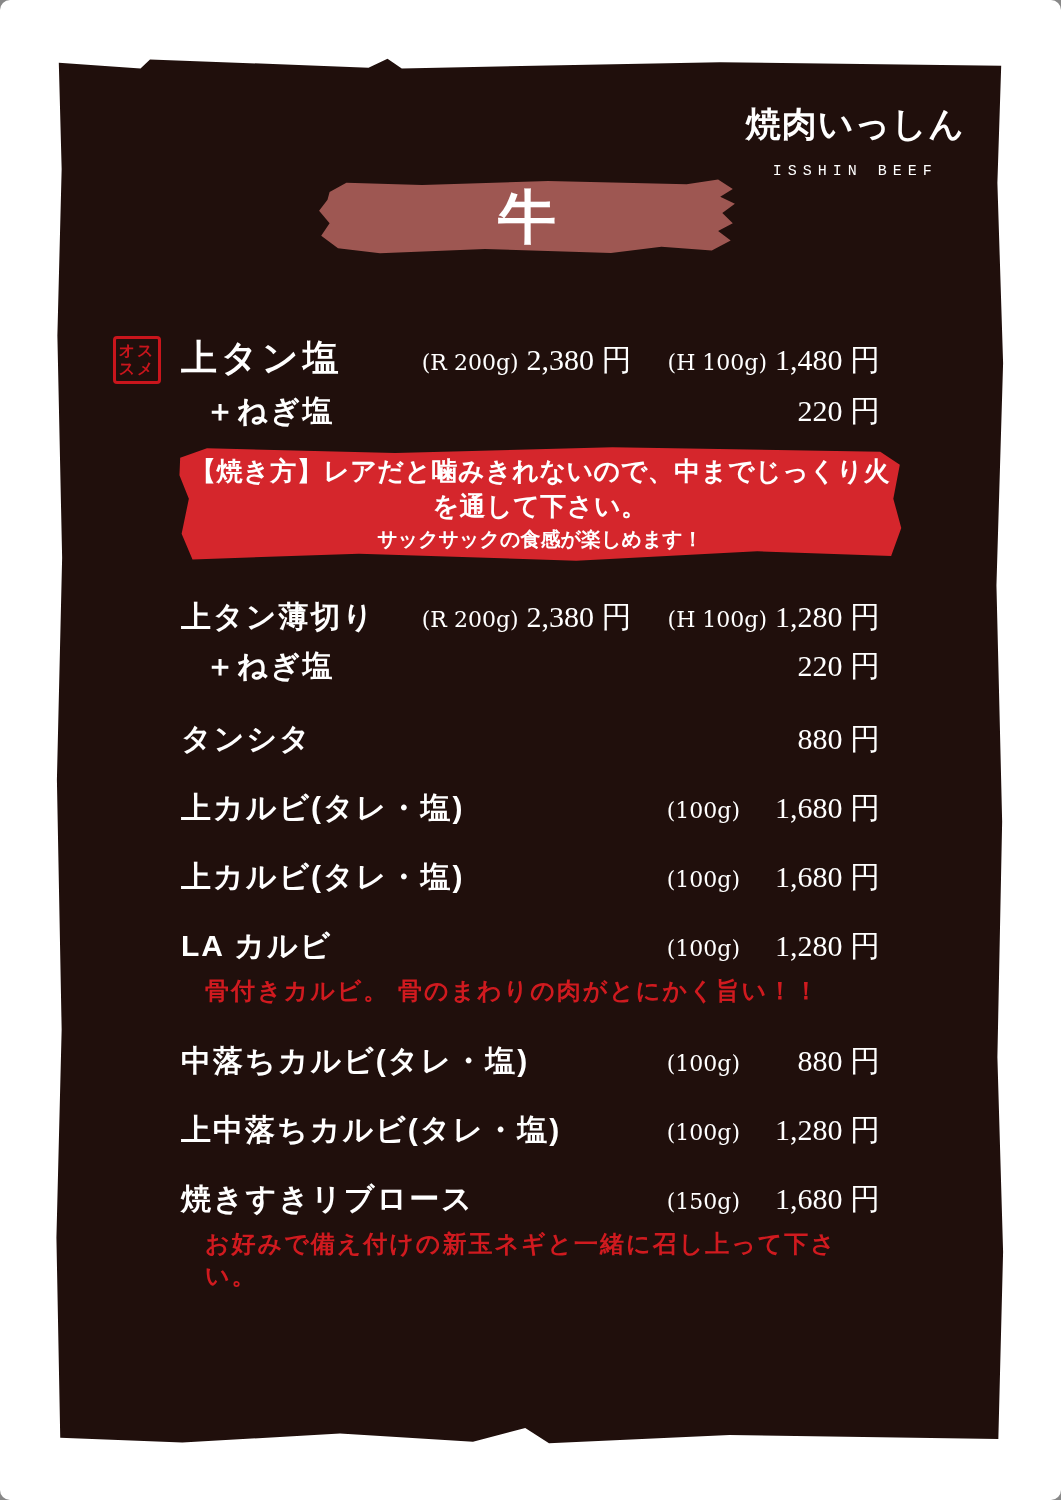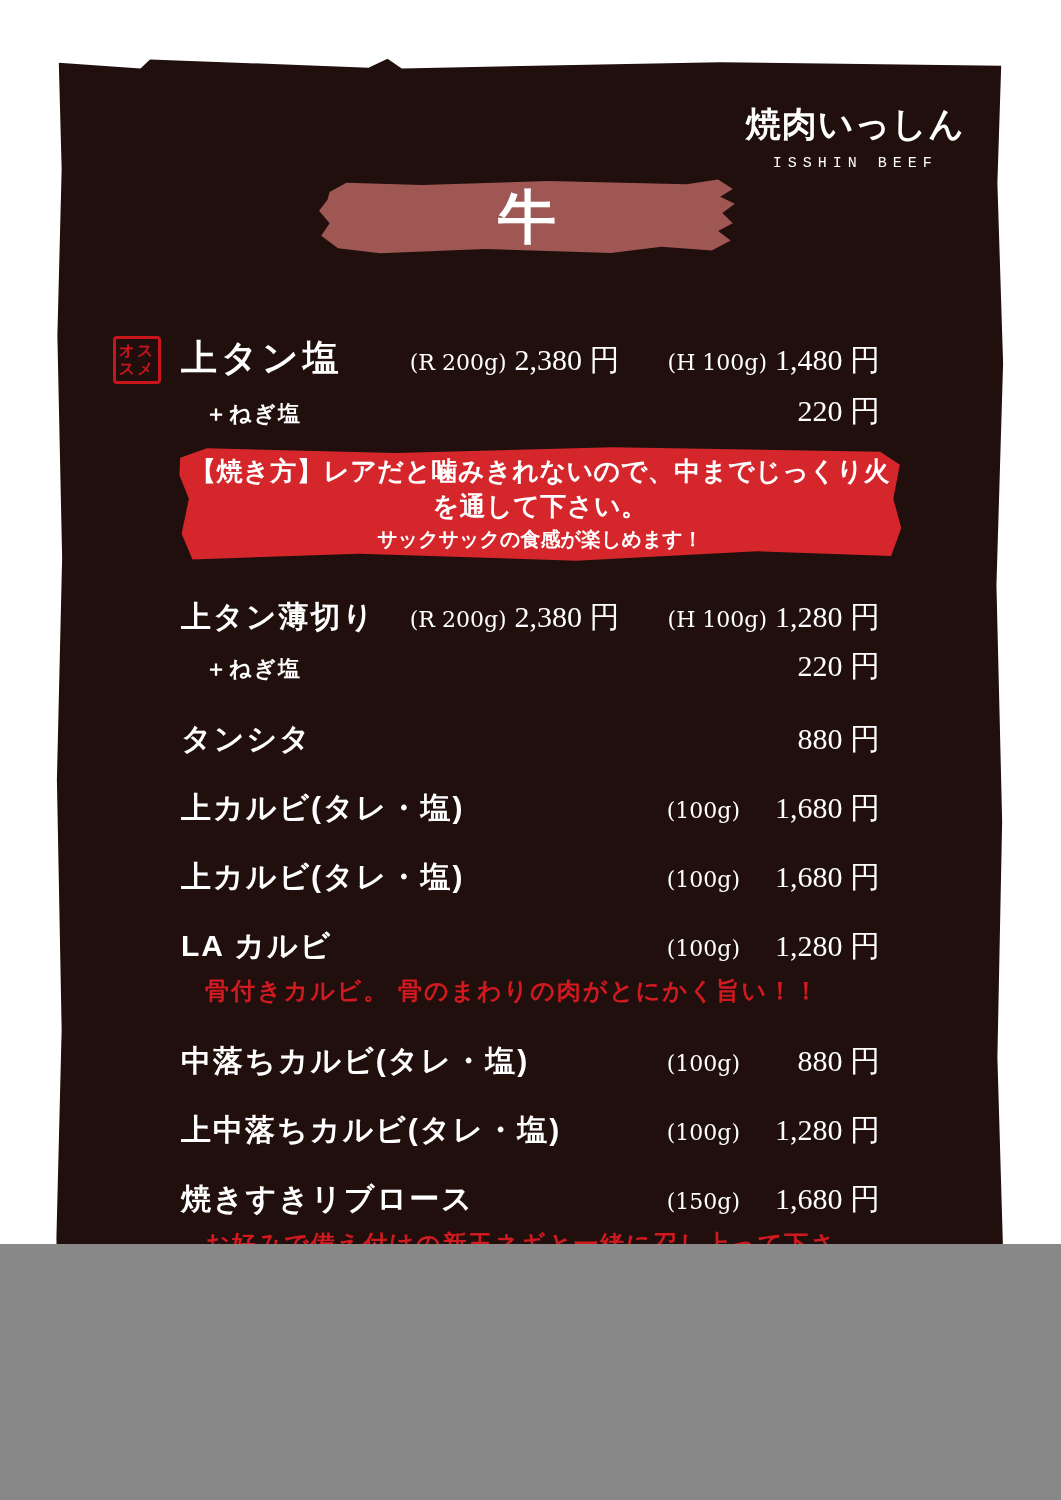--- a/index.html
+++ b/index.html
@@ -6,64 +6,64 @@
     --page-bg:#ffffff;
     --panel-bg:#200f0c;
     --banner-bg:#9e5752;
     --alert-bg:#d5262c;
     --note-red:#d01a1f;
     --stamp-red:#c9151c;
     --text-white:#ffffff;
   }
   *{margin:0;padding:0;box-sizing:border-box;}
   body{font-family:"Liberation Sans","DejaVu Sans",sans-serif;background:#888;}
-  .page{width:1061px;height:1244px;background:var(--page-bg);position:relative;overflow:hidden;margin:0 auto;}
+  .page{width:1061px;height:1500px;background:var(--page-bg);position:relative;overflow:hidden;margin:0 auto;border-radius:10px;}
 
   .panel{
     position:absolute;left:55px;top:58px;width:950px;height:1388px;
     background:var(--panel-bg);color:var(--text-white);
     clip-path:polygon(0.4% 0.35%, 9% 0.75%, 10% 0.1%, 33% 0.7%, 35% 0.05%, 36.5% 0.75%,
       70% 0.3%, 99.6% 0.55%, 99.2% 9%, 99.8% 22%, 99.1% 38%, 99.7% 55%, 99.2% 72%,
       99.8% 86%, 99.3% 99.5%, 71% 99.2%, 52% 99.8%, 49.5% 98.7%, 44% 99.7%, 30% 99.1%,
       13.4% 99.75%, 0.55% 99.4%, 0.15% 85%, 0.7% 70%, 0.2% 52%, 0.75% 36%, 0.25% 20%, 0.7% 8%);
   }
 
   .logo{position:absolute;top:48px;right:40px;text-align:center;}
   .logo-main{font-size:35px;font-weight:bold;letter-spacing:1px;line-height:1;}
-  .logo-sub{font-size:15px;letter-spacing:6px;margin-top:14px;font-family:"Liberation Mono","DejaVu Sans Mono",monospace;text-align:center;}
+  .logo-sub{font-size:15px;letter-spacing:6px;margin-top:22px;font-family:"Liberation Mono","DejaVu Sans Mono",monospace;text-align:center;}
 
   .banner{
     position:absolute;left:262px;top:120px;width:420px;height:78px;
     background:var(--banner-bg);display:flex;align-items:center;justify-content:center;
     clip-path:polygon(3% 18%, 7% 6%, 25% 9%, 55% 4%, 88% 8%, 95.5% 2%, 99% 14%, 96% 24%,
       99.5% 33%, 96.5% 45%, 99% 58%, 95.5% 68%, 98.5% 80%, 94% 93%, 82% 88%, 70% 96%,
       40% 91%, 15% 96.5%, 5% 90%, 1% 74%, 3% 58%, 0.5% 42%, 2.5% 28%);
   }
   .banner-title{font-size:58px;font-weight:bold;font-family:"DejaVu Serif","Liberation Serif",serif;line-height:1;}
 
   .list{position:absolute;left:58px;top:276px;width:767px;}
 
   .row{display:flex;align-items:baseline;position:relative;padding-left:68px;}
   .name{font-size:30px;font-weight:bold;letter-spacing:2px;white-space:nowrap;}
-  .prices{margin-left:auto;display:flex;align-items:flex-start;gap:48px;}
+  .prices{margin-left:auto;display:flex;align-items:flex-start;gap:36px;}
   .pg{display:flex;align-items:baseline;}
   .wt{font-size:22px;font-family:"DejaVu Serif","Liberation Serif",serif;margin-right:8px;white-space:nowrap;}
   .amt{font-size:30px;font-family:Liberation Serif, serif;white-space:nowrap;}
   .amt.fixed{min-width:132px;text-align:right;}
 
   .stamp{
     position:absolute;left:0;top:2px;width:48px;height:48px;
     border:3px solid var(--stamp-red);border-radius:4px;
     display:flex;flex-direction:column;align-items:center;justify-content:center;
     color:var(--stamp-red);font-weight:bold;font-size:16px;line-height:1.15;letter-spacing:2px;
   }
   .row.hero .name{font-size:36px;letter-spacing:4px;}
 
   .sub{display:flex;align-items:baseline;padding-left:92px;margin-top:6px;}
-  .sub .name{font-size:22px;}
+  .sub .name{font-size:30px;}
   .sub .amt{margin-left:auto;}
 
   .alert{
     background:var(--alert-bg);width:724px;margin:14px 0 0 65px;padding:8px 6px 10px;
     text-align:center;font-weight:bold;
     clip-path:polygon(0.3% 10%, 4% 2%, 30% 6%, 60% 1%, 97% 5%, 99.7% 16%, 98.8% 45%,
       99.9% 70%, 98.5% 94%, 80% 90%, 55% 98%, 25% 92%, 2% 97%, 0.5% 75%, 1.5% 45%, 0.2% 25%);
   }
   .alert-l1{font-size:26px;letter-spacing:0.5px;}
   .alert-l2{font-size:20px;margin-top:2px;}

